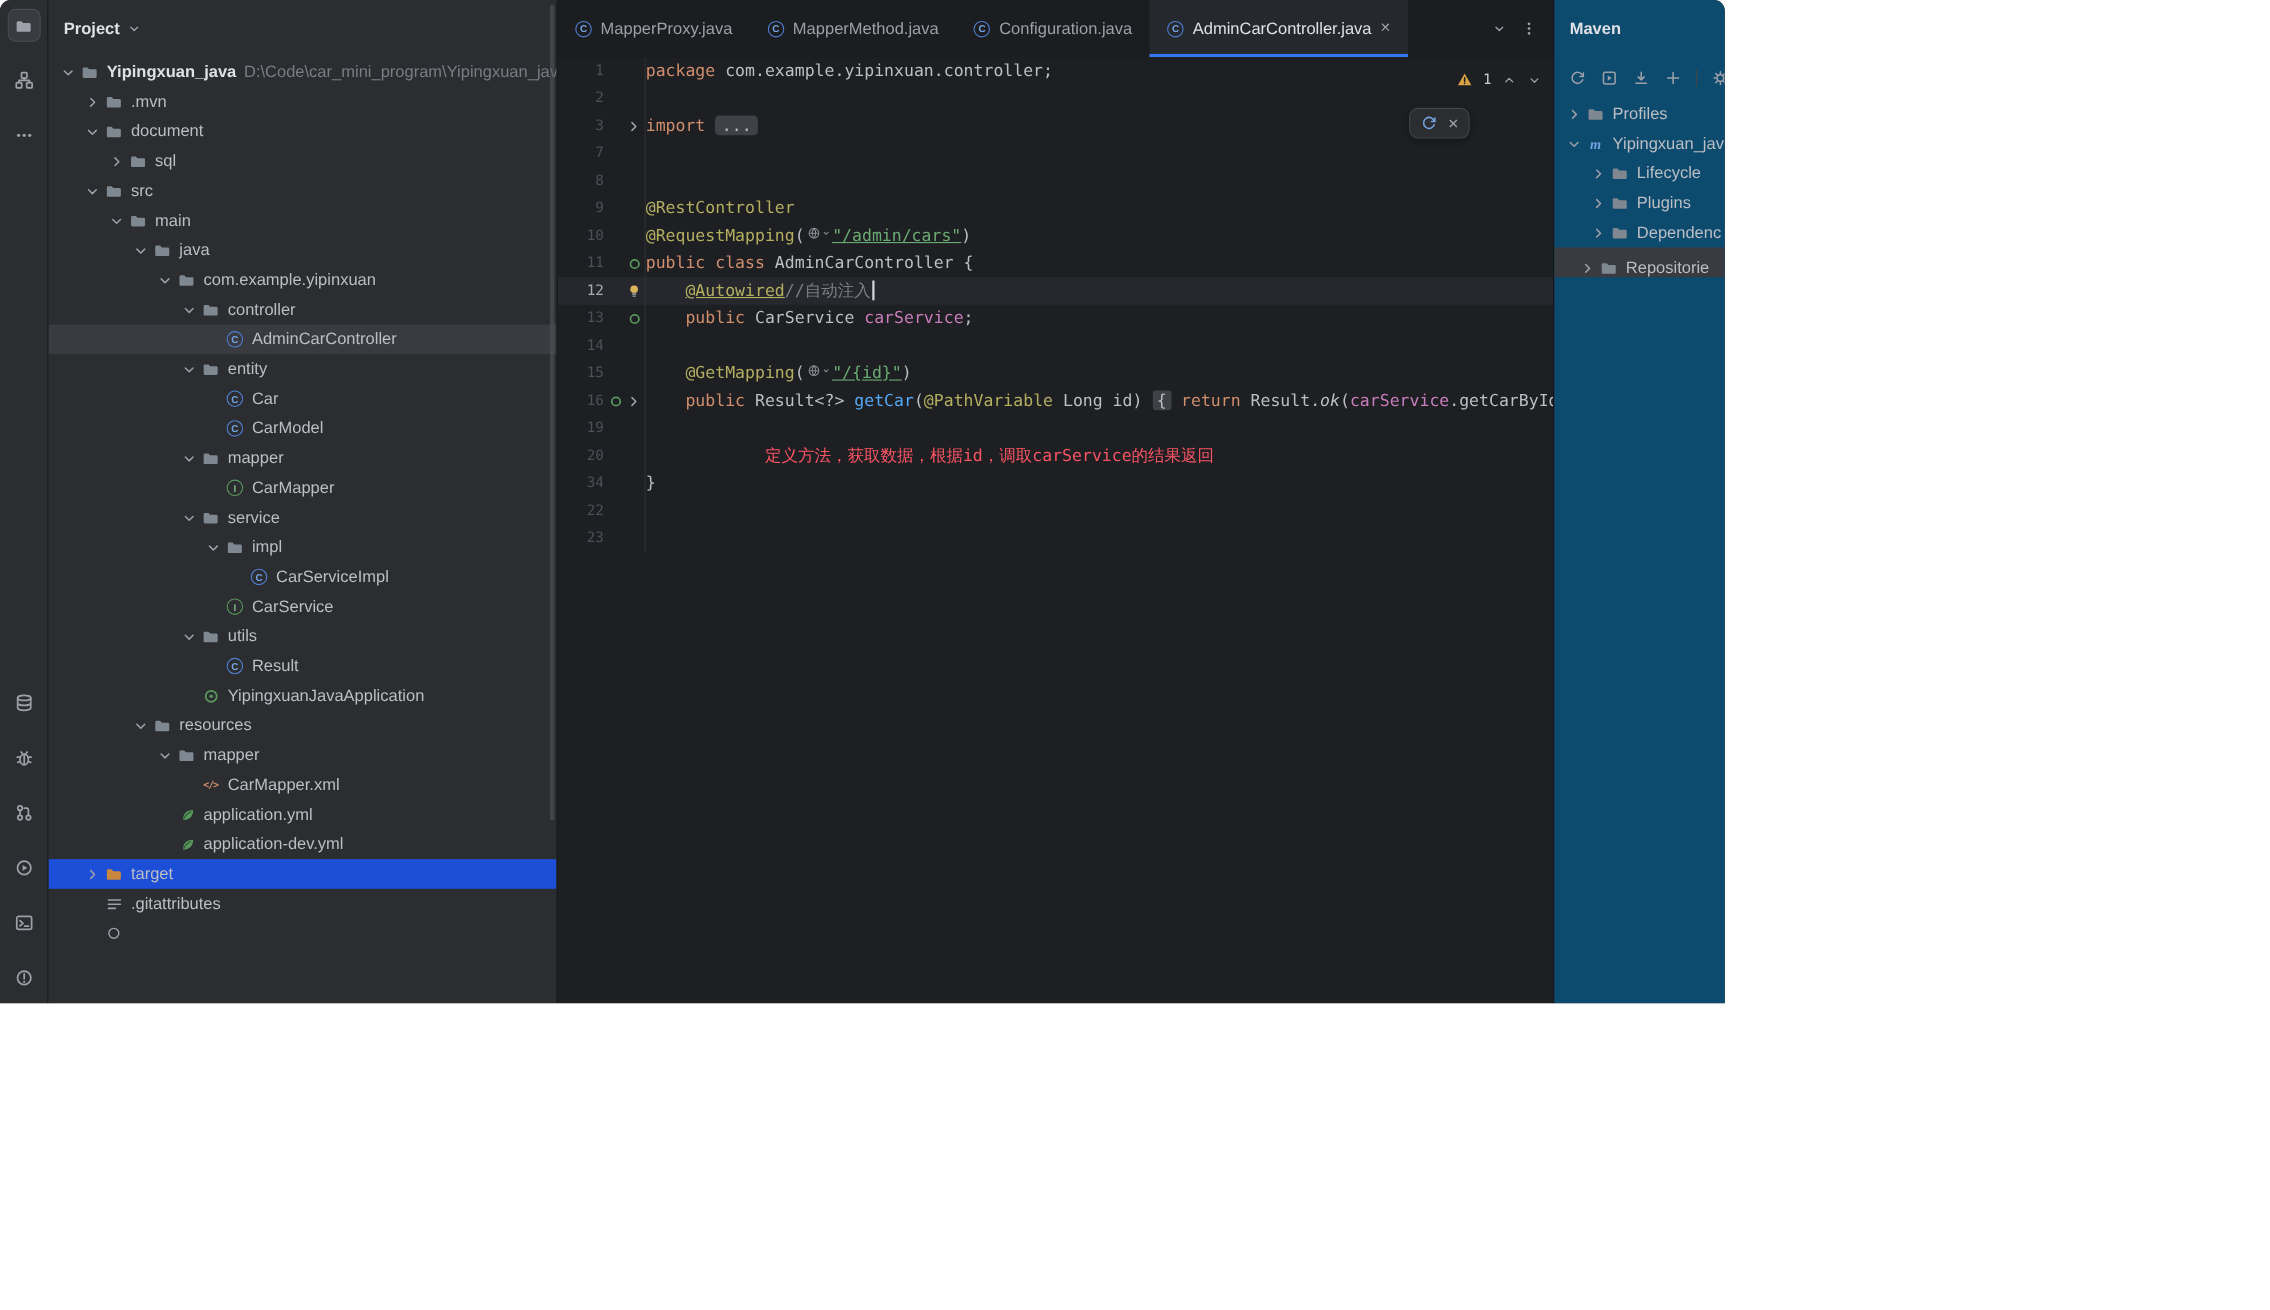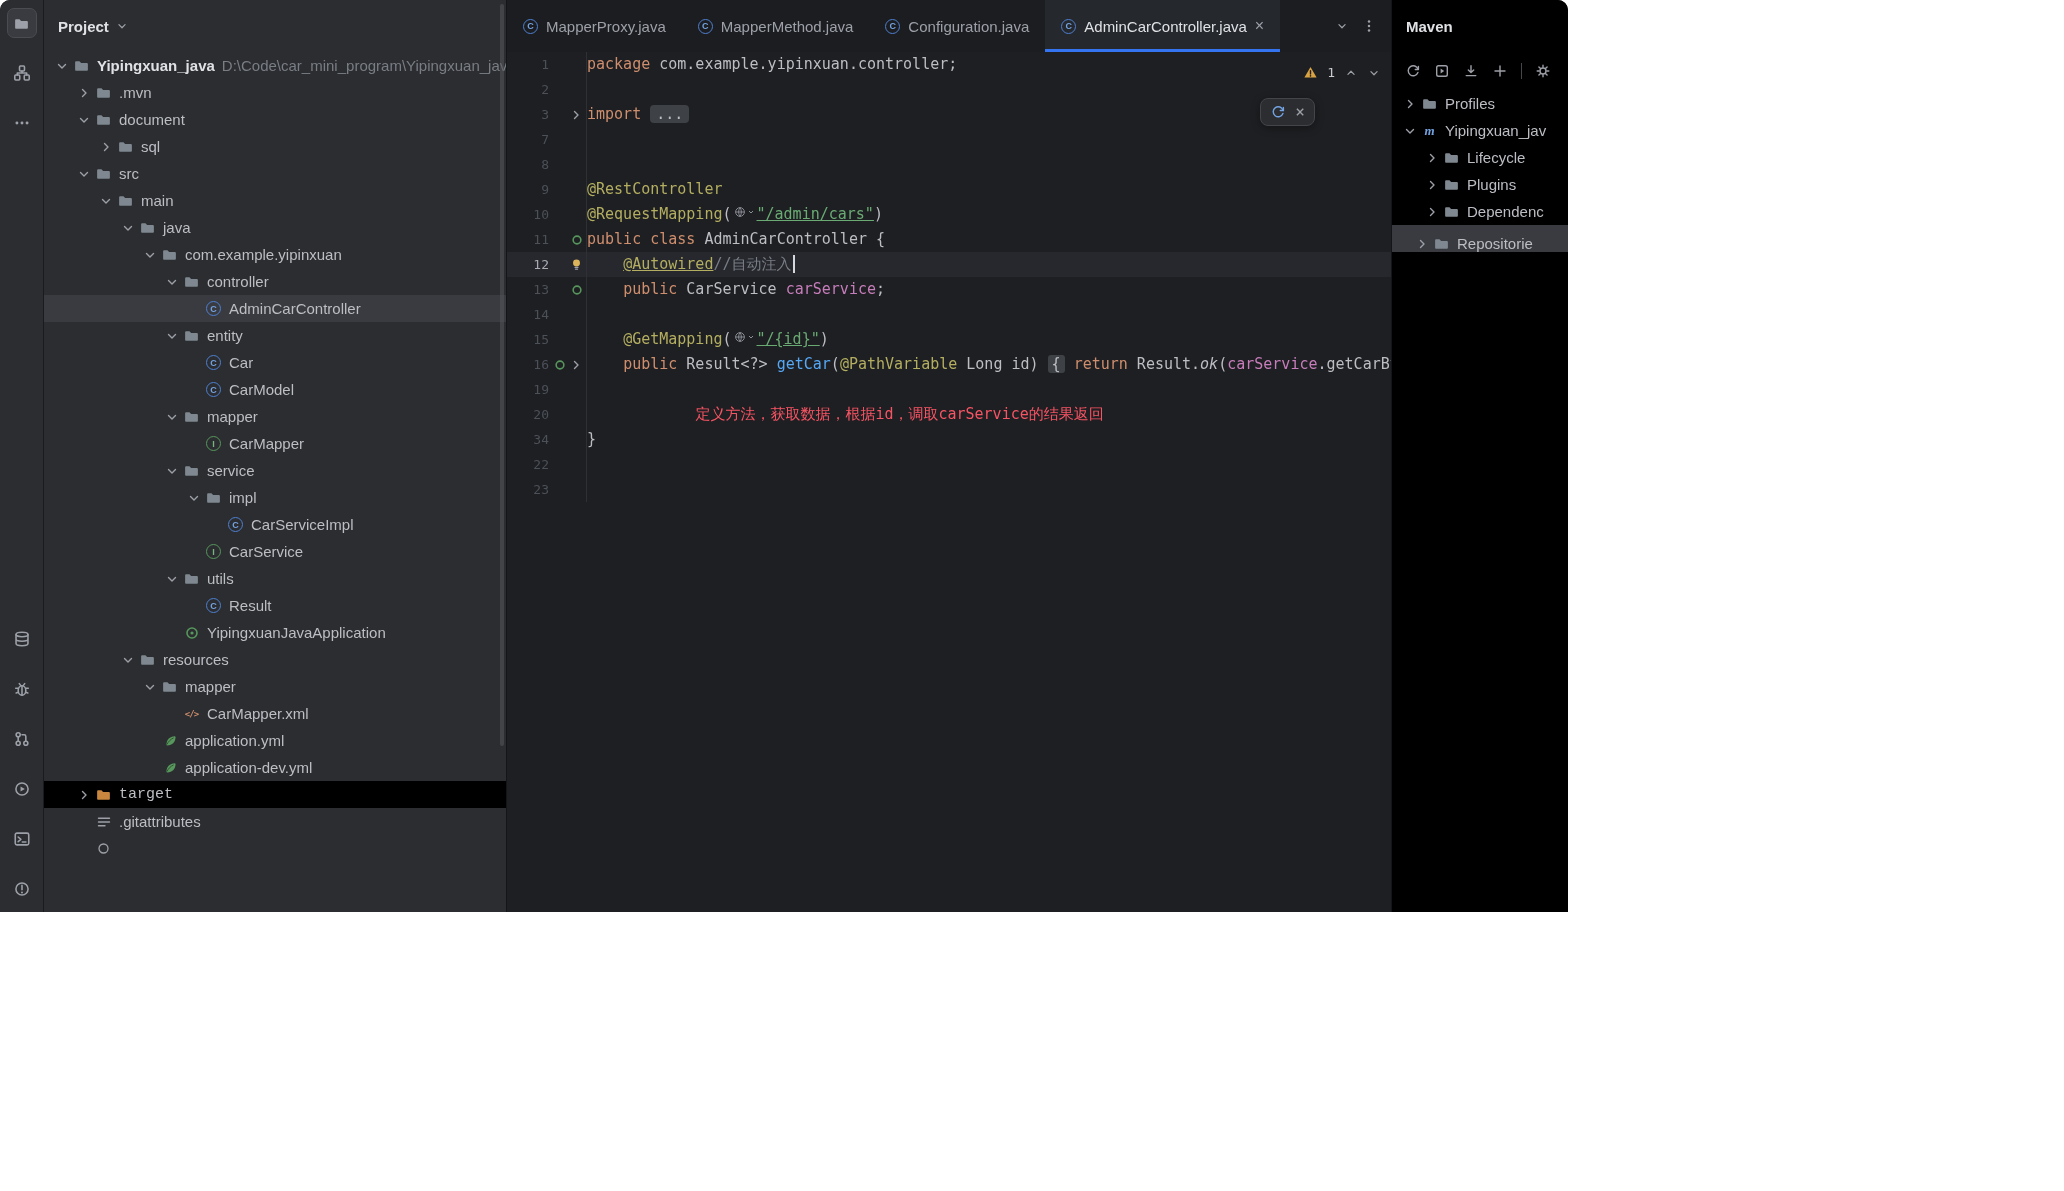--- a/index.html
+++ b/index.html
@@ -30,21 +30,21 @@
     position:relative; border-right:1px solid #141517; overflow:hidden;
   }
   .panel-header { height:52px; flex:none; display:flex; align-items:center; gap:6px; padding-left:14px; }
   .panel-title { font-weight:700; font-size:15px; color:#dfe1e5; }
   .tree { flex:1; overflow:hidden; font-size:15px; position:relative; }
   .row {
     height:27px; display:flex; align-items:center; white-space:nowrap; overflow:hidden;
     position:relative; cursor:default;
   }
   .row.selected { background:#393b40; }
-  .row.target-row { background:#000000;font-family:Liberation Mono, monospace; }
+  .row.target-row { background:#1d4ed8; }
   .row .chev-slot { width:19px; flex:none; display:flex; align-items:center; justify-content:center; }
   .row .icon { width:21px; flex:none; display:inline-flex; align-items:center; justify-content:center; }
   .row .lbl { margin-left:5px; color:#bcbec4; }
   .row .lbl.bold { font-weight:700; color:#dfe1e5; }
   .row .suffix { margin-left:7px; color:#797d84; }
   .pscroll { position:absolute; right:2px; top:4px; width:4px; height:742px; background:#55585d; opacity:.55; border-radius:2px; }
   
   .editor { flex:1; min-width:0; display:flex; flex-direction:column; background:#1e1f22; border-right:1px solid #141517; }
   .tabbar { height:52px; flex:none; background:#1b1d20; display:flex; align-items:stretch; overflow:hidden; }
   .tab { display:flex; align-items:center; gap:8px; padding:0 16px; font-size:15px; color:#9da0a8; position:relative; white-space:nowrap; }
@@ -77,21 +77,21 @@
   .tk-brace { background:#3e4145; color:#bcbec4; border-radius:3px; padding:0 4px; }
   .caret { display:inline-block; width:2px; height:18px; background:#d4d7dd; vertical-align:text-bottom; margin-left:1px; }
   .globe-wrap { display:inline-flex; align-items:center; vertical-align:middle; margin:0 2px 0 1px; }
   .inspections { position:absolute; top:8px; right:10px; display:flex; align-items:center; gap:9px; font-size:13px; color:#c8cbd0; z-index:5; }
   .hintbox {
     position:absolute; top:46px; right:76px; z-index:5;
     background:#2b2d30; border:1px solid #43454a; border-radius:8px;
     padding:5px 9px; display:flex; align-items:center; gap:9px; box-shadow:0 2px 8px rgba(0,0,0,.35);
   }
   
-  .maven { width:176px; flex:none; background:#000000; display:flex; flex-direction:column; overflow:hidden; }
+  .maven { width:155px; flex:none; background:#0c4a6e; display:flex; flex-direction:column; overflow:hidden; }
   .maven .panel-header { padding-left:14px; }
   .maven-toolbar { height:38px; flex:none; display:flex; align-items:center; gap:13px; padding-left:13px; overflow:hidden; }
   .mt-sep { width:1px; height:16px; background:#45474c; flex:none; }
   .maven-tree { flex:1; overflow:hidden; font-size:15px; }
   
   .gi { display:inline-flex; align-items:center; justify-content:center; line-height:1; }
   .class-gi { width:15px; height:15px; border-radius:50%; border:1.4px solid #4e7fd0; color:#74a3e2; font:700 9px "Liberation Sans",sans-serif; }
   .iface-gi { width:15px; height:15px; border-radius:50%; border:1.4px solid #57965c; color:#79b67f; font:700 9px "Liberation Sans",sans-serif; }
   .xml-gi { color:#cf8e6d; font:700 9px "DejaVu Sans Mono",monospace; letter-spacing:-1px; }
   .maven-gi { color:#74a3e2; font:italic 700 13px "Liberation Serif",serif; }

